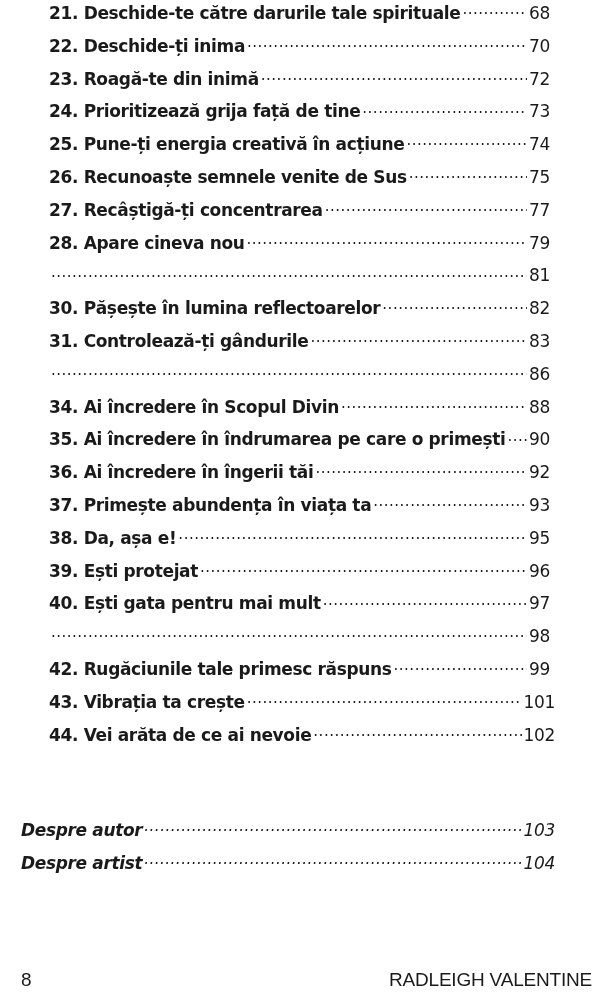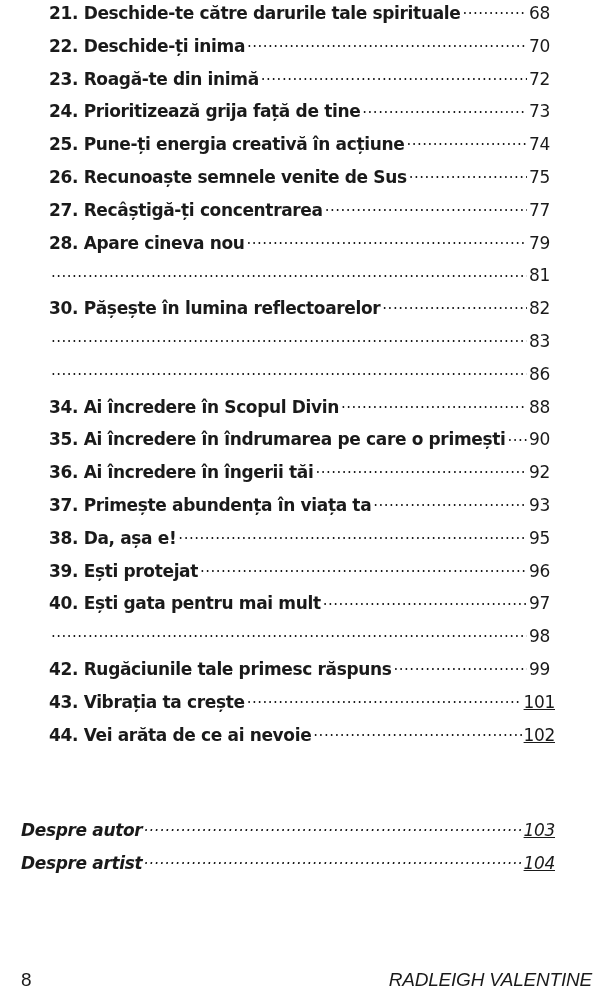--- a/index.html
+++ b/index.html
@@ -48,21 +48,20 @@
       letter-spacing: 0.5px;
       white-space: nowrap;
       font-size: 15px;
     }
     .toc-page {
       flex: 0 0 auto;
       min-width: 26px;
     }
     .toc-page.wide {
       min-width: 0;
-      text-decoration: underline;
     }
     .backmatter {
       position: absolute;
       left: 21px;
       top: 819px;
       width: 534px;
     }
     .backmatter .toc-row {
       font-style: italic;
     }
@@ -73,21 +72,20 @@
       font-family: "Liberation Sans", sans-serif;
       font-size: 19px;
     }
     .footer-author {
       position: absolute;
       right: 19px;
       top: 969px;
       font-family: "Liberation Sans", sans-serif;
       font-size: 19px;
       letter-spacing: -0.2px;
-      font-style: italic;
     }
   </style>
 </head>
 <body>
 
 <div class="toc">
   <div class="toc-row">
       <span class="toc-title">21. Deschide-te către darurile tale spirituale</span>
       <span class="toc-leader"></span>
       <span class="toc-page">68</span>
@@ -130,20 +128,21 @@
   <div class="toc-row">
       <span class="toc-leader"></span>
       <span class="toc-page">81</span>
     </div>
   <div class="toc-row">
       <span class="toc-title">30. Pășește în lumina reflectoarelor</span>
       <span class="toc-leader"></span>
       <span class="toc-page">82</span>
     </div>
   <div class="toc-row">
+      <span class="toc-title">31. Controlează-ți gândurile</span>
       <span class="toc-leader"></span>
       <span class="toc-page">83</span>
     </div>
   <div class="toc-row">
       <span class="toc-leader"></span>
       <span class="toc-page">86</span>
     </div>
   <div class="toc-row">
       <span class="toc-title">34. Ai încredere în Scopul Divin</span>
       <span class="toc-leader"></span>

